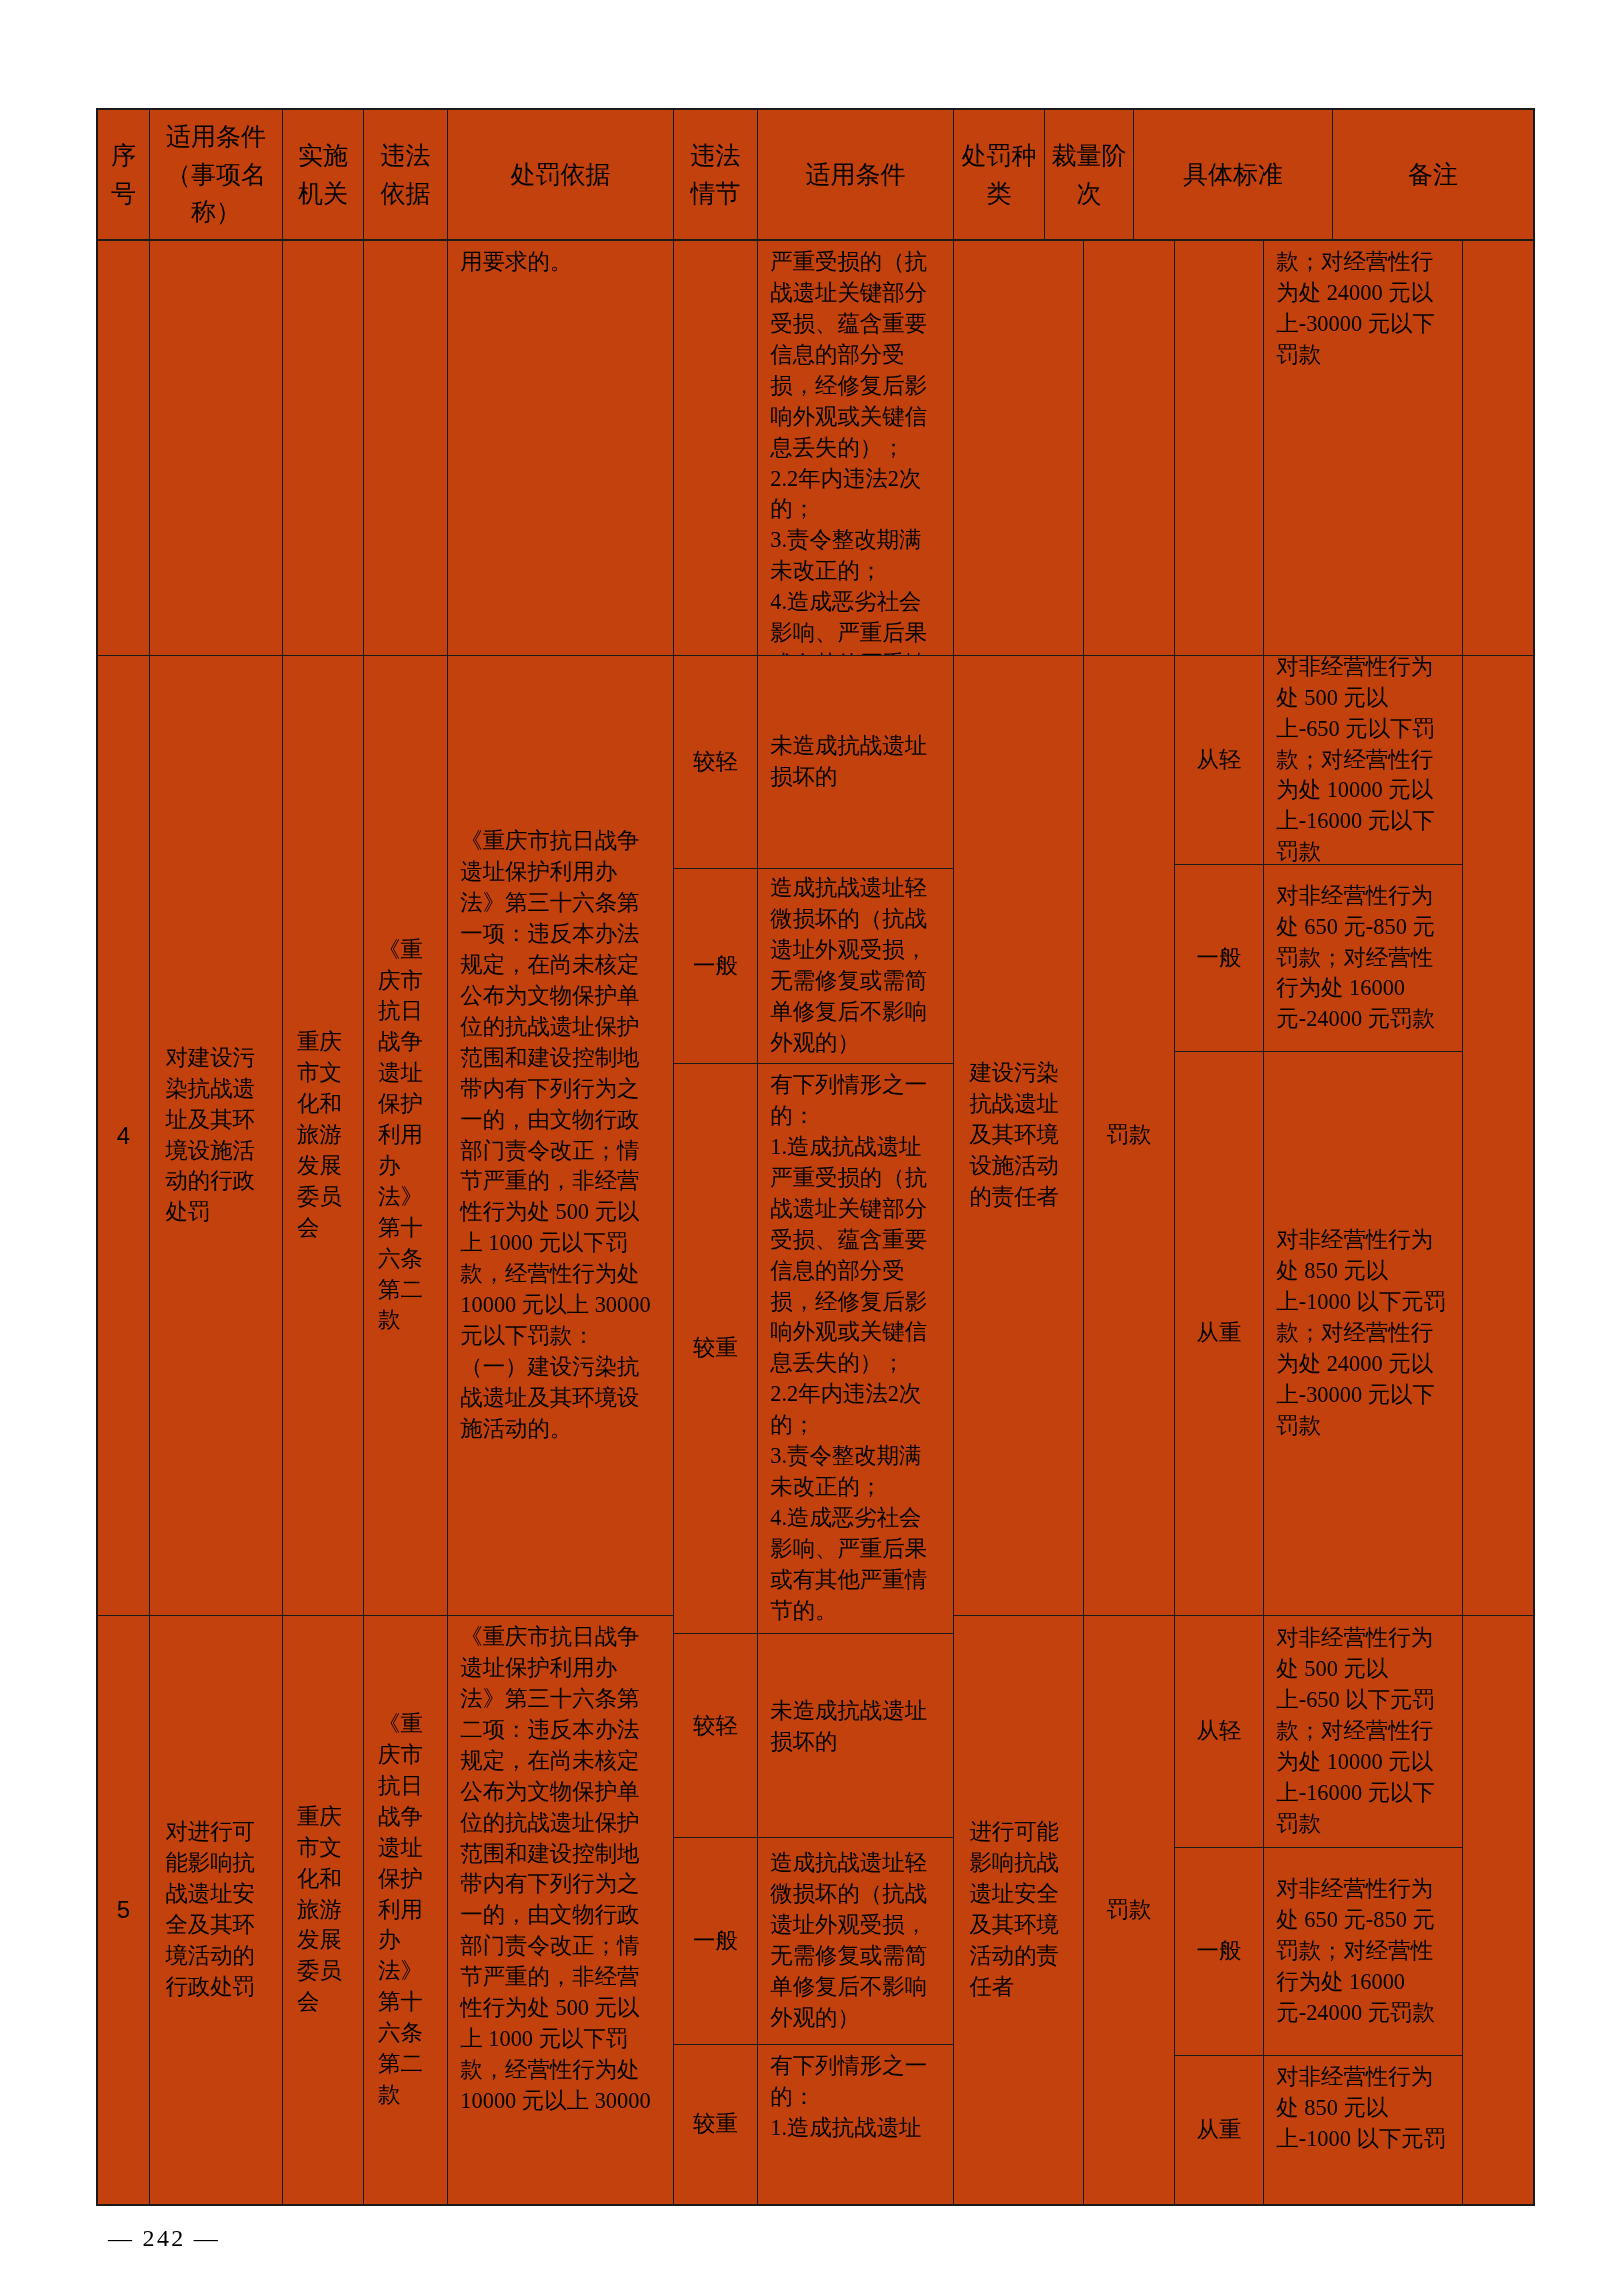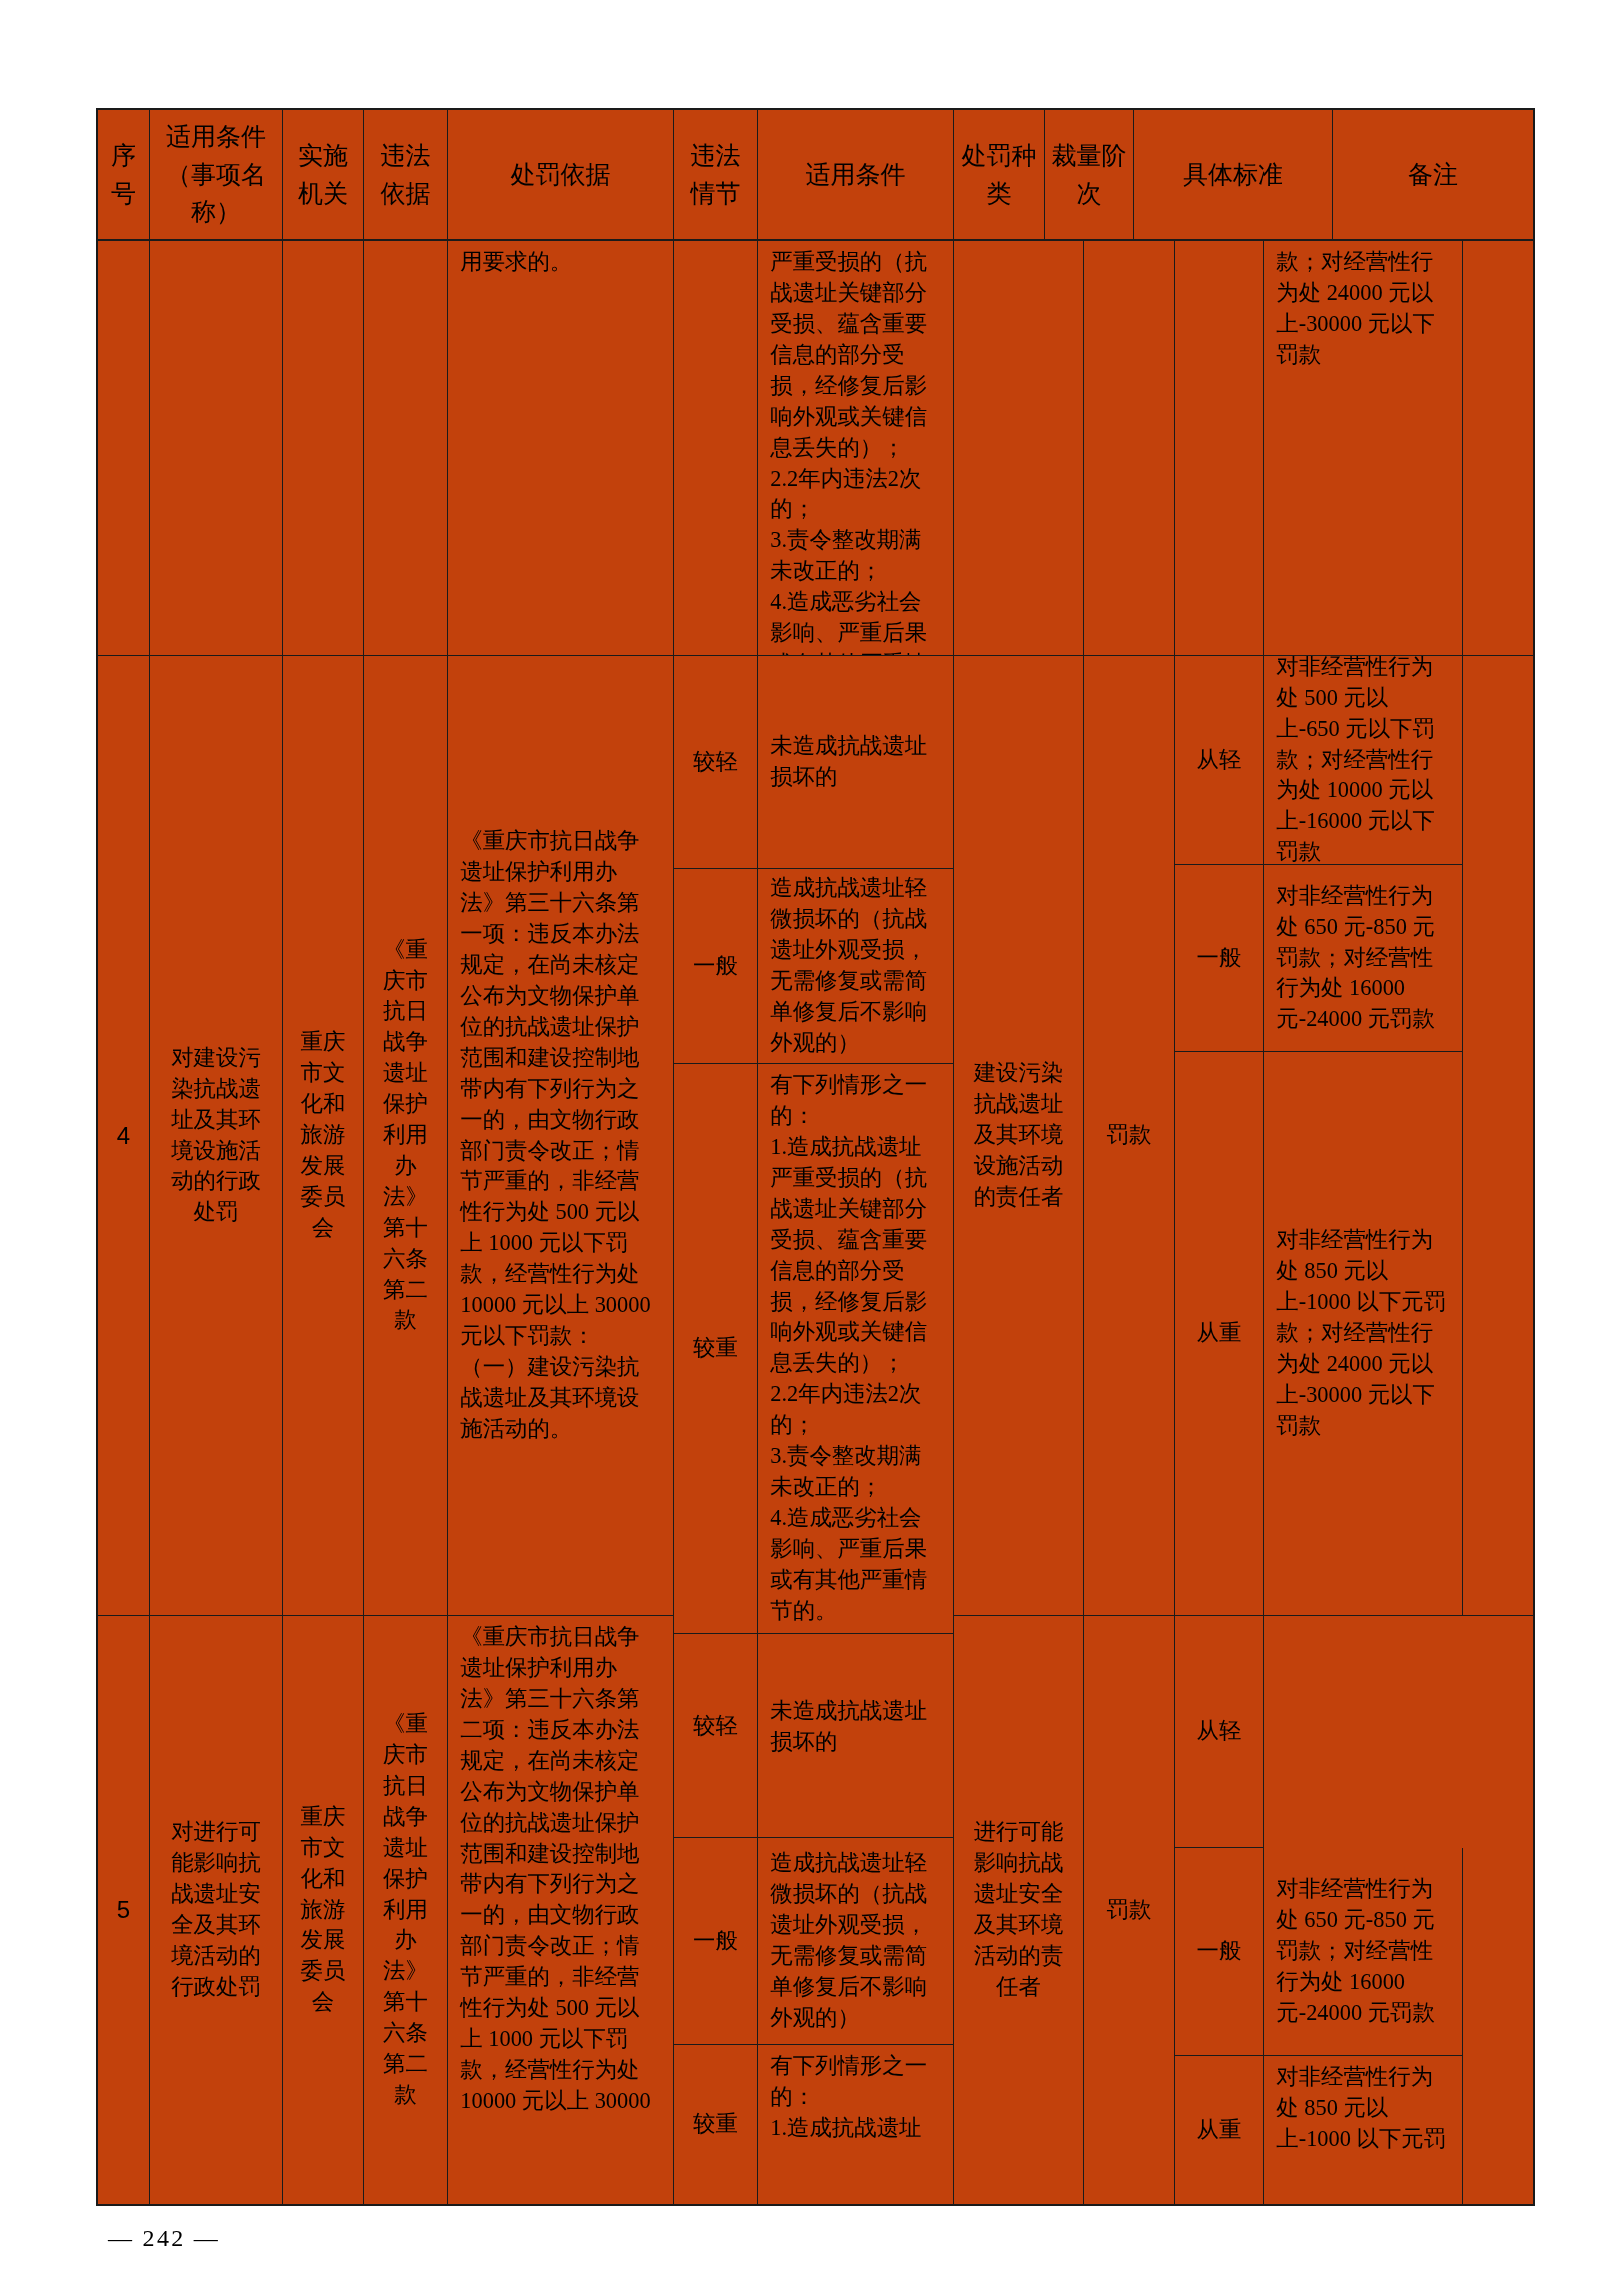--- a/index.html
+++ b/index.html
@@ -21,21 +21,21 @@
   }
   .noR { border-right:none; }
   .noB { border-bottom:none; }
   .bb3 { border-bottom-width:2.3px; }
   .grow { flex:1 1 auto; width:auto; }
   .hdr { font-size:25px; line-height:1.5; text-align:center; padding:3.1px 6.2px; }
   .blk { text-align:left; white-space:pre-line; justify-content:flex-start; padding:6.2px 12.3px; }
   .vtop { align-items:flex-start; }
   .p18 { padding:4.6px 14px; }
   .p20 { padding:4.6px 15.4px; }
-  .ctrblk { text-align:center; white-space:pre-line; }
+  .ctrblk { text-align:left; white-space:pre-line; }
   .num { font-family:"Liberation Sans", sans-serif; font-size:24px; }
   .group { display:flex; flex-direction:column; box-sizing:border-box; flex-shrink:0; }
   .subrow { display:flex; flex-direction:row; flex-shrink:0; }
   .pagenum {
     position:absolute; left:108px; top:2225px;
     font-size:24px; letter-spacing:2.3px; font-family:"Liberation Serif", serif;
   }
 </style>
 </head>
 <body>
@@ -145,20 +145,21 @@
 1.造成抗战遗址</div>
         </div>
       </div>
 
       <div class="c ctrblk p20 noB" style="width:130px">进行可能影响抗战遗址安全及其环境活动的责任者</div>
       <div class="c noB" style="width:91px">罚款</div>
 
       <div class="group" style="width:288px">
         <div class="subrow" style="height:232px">
           <div class="c" style="width:89px">从轻</div>
+          <div class="c blk grow">对非经营性行为处 500 元以上-650 以下元罚款；对经营性行为处 10000 元以上-16000 元以下罚款</div>
         </div>
         <div class="subrow" style="height:208px">
           <div class="c" style="width:89px">一般</div>
           <div class="c blk grow">对非经营性行为处 650 元-850 元罚款；对经营性行为处 16000 元-24000 元罚款</div>
         </div>
         <div class="subrow grow">
           <div class="c noB" style="width:89px">从重</div>
           <div class="c blk vtop grow noB">对非经营性行为处 850 元以上-1000 以下元罚</div>
         </div>
       </div>

